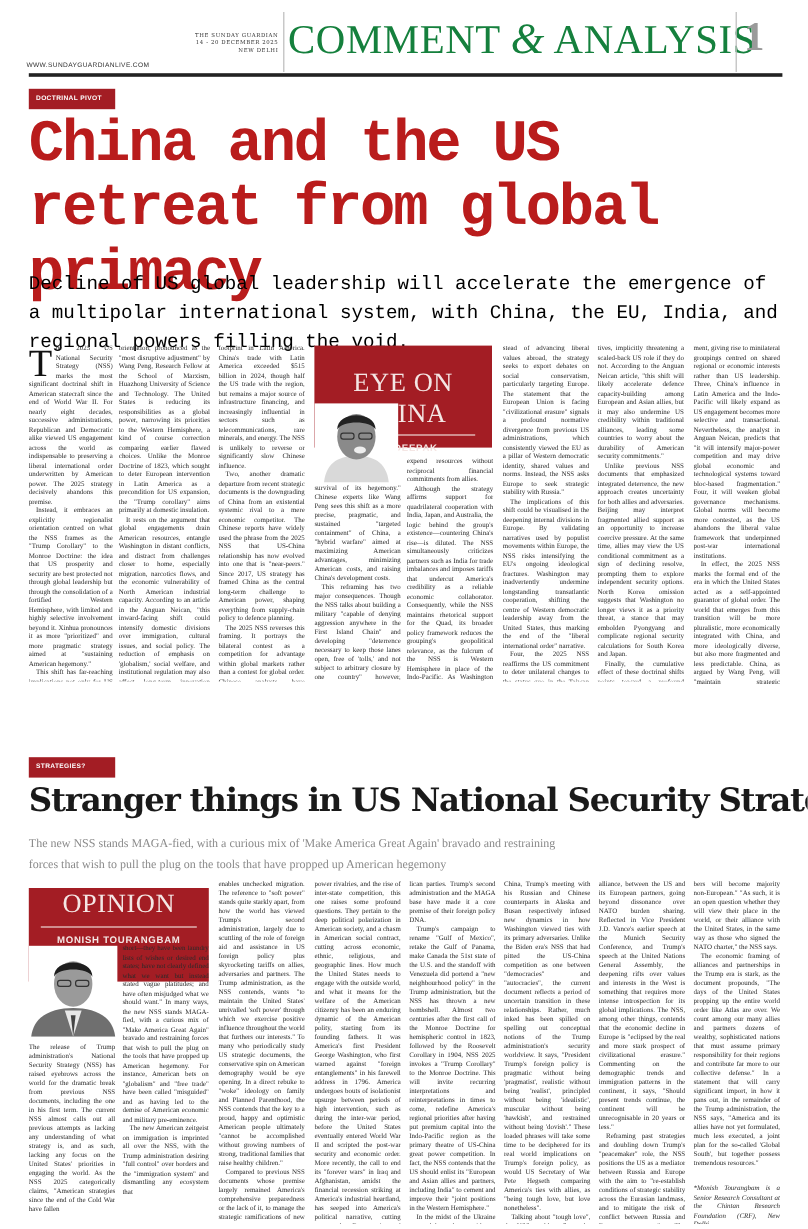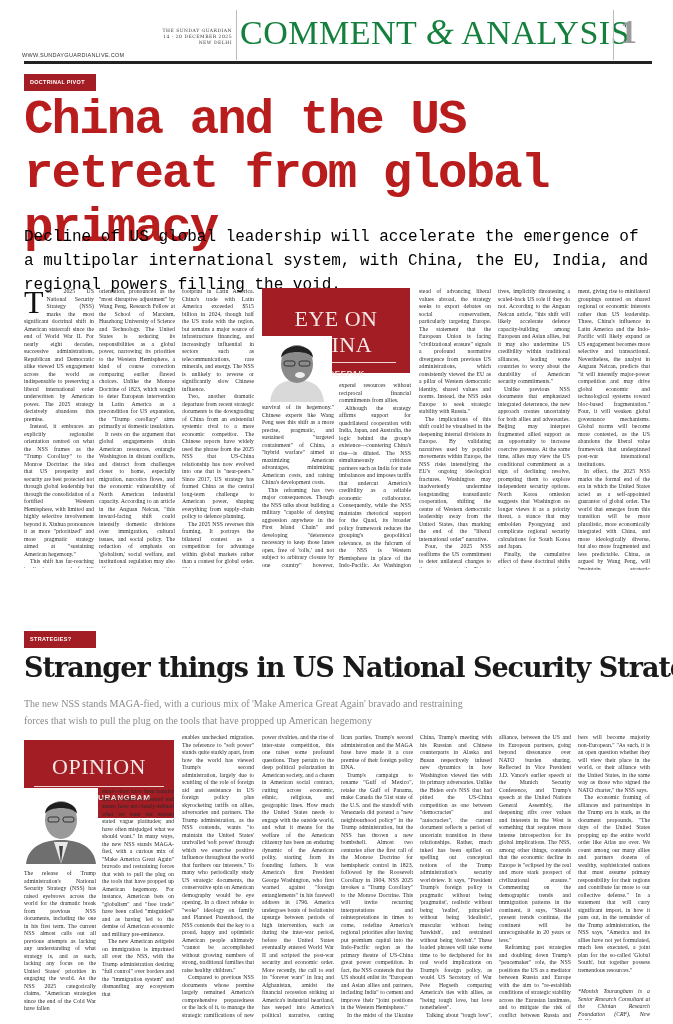--- a/index.html
+++ b/index.html
@@ -114,21 +114,21 @@
 
   </div>
 </article>
 
 <article>
   <div class="abs kicker" style="left:24px;top:631px">STRATEGIES?</div>
   <h2 class="abs h2">Stranger things in US National Security Strategy</h2>
   <div class="abs deck2">The new NSS stands MAGA-fied, with a curious mix of 'Make America Great Again' bravado and restraining forces that wish to pull the plug on the tools that have propped up American hegemony</div>
 
   <div class="badge" style="left:24px;top:740px;width:150px;height:78px">
-    <div class="t" style="margin-top:14px">OPINION</div>
+    <div class="t" style="">OPINION</div>
     <div class="rule" style="width:130px;margin-top:6px"></div>
     <div class="n" style="margin-top:6px">MONISH TOURANGBAM</div>
   </div>
   <div class="tail" style="left:68px;top:818px"></div>
 
   <svg class="abs" style="left:24px;top:788px" width="74" height="76" viewBox="0 0 74 76">
     <rect width="74" height="76" fill="#fff"></rect>
     <path d="M2 76 C4 58 20 52 37 52 C54 52 70 58 72 76 Z" fill="#6f6f6f"></path>
     <path d="M30 54 L37 76 L44 54 Z" fill="#e8e8e8"></path>
     <path d="M35 58 L37 76 L39 58 Z" fill="#444"></path>

